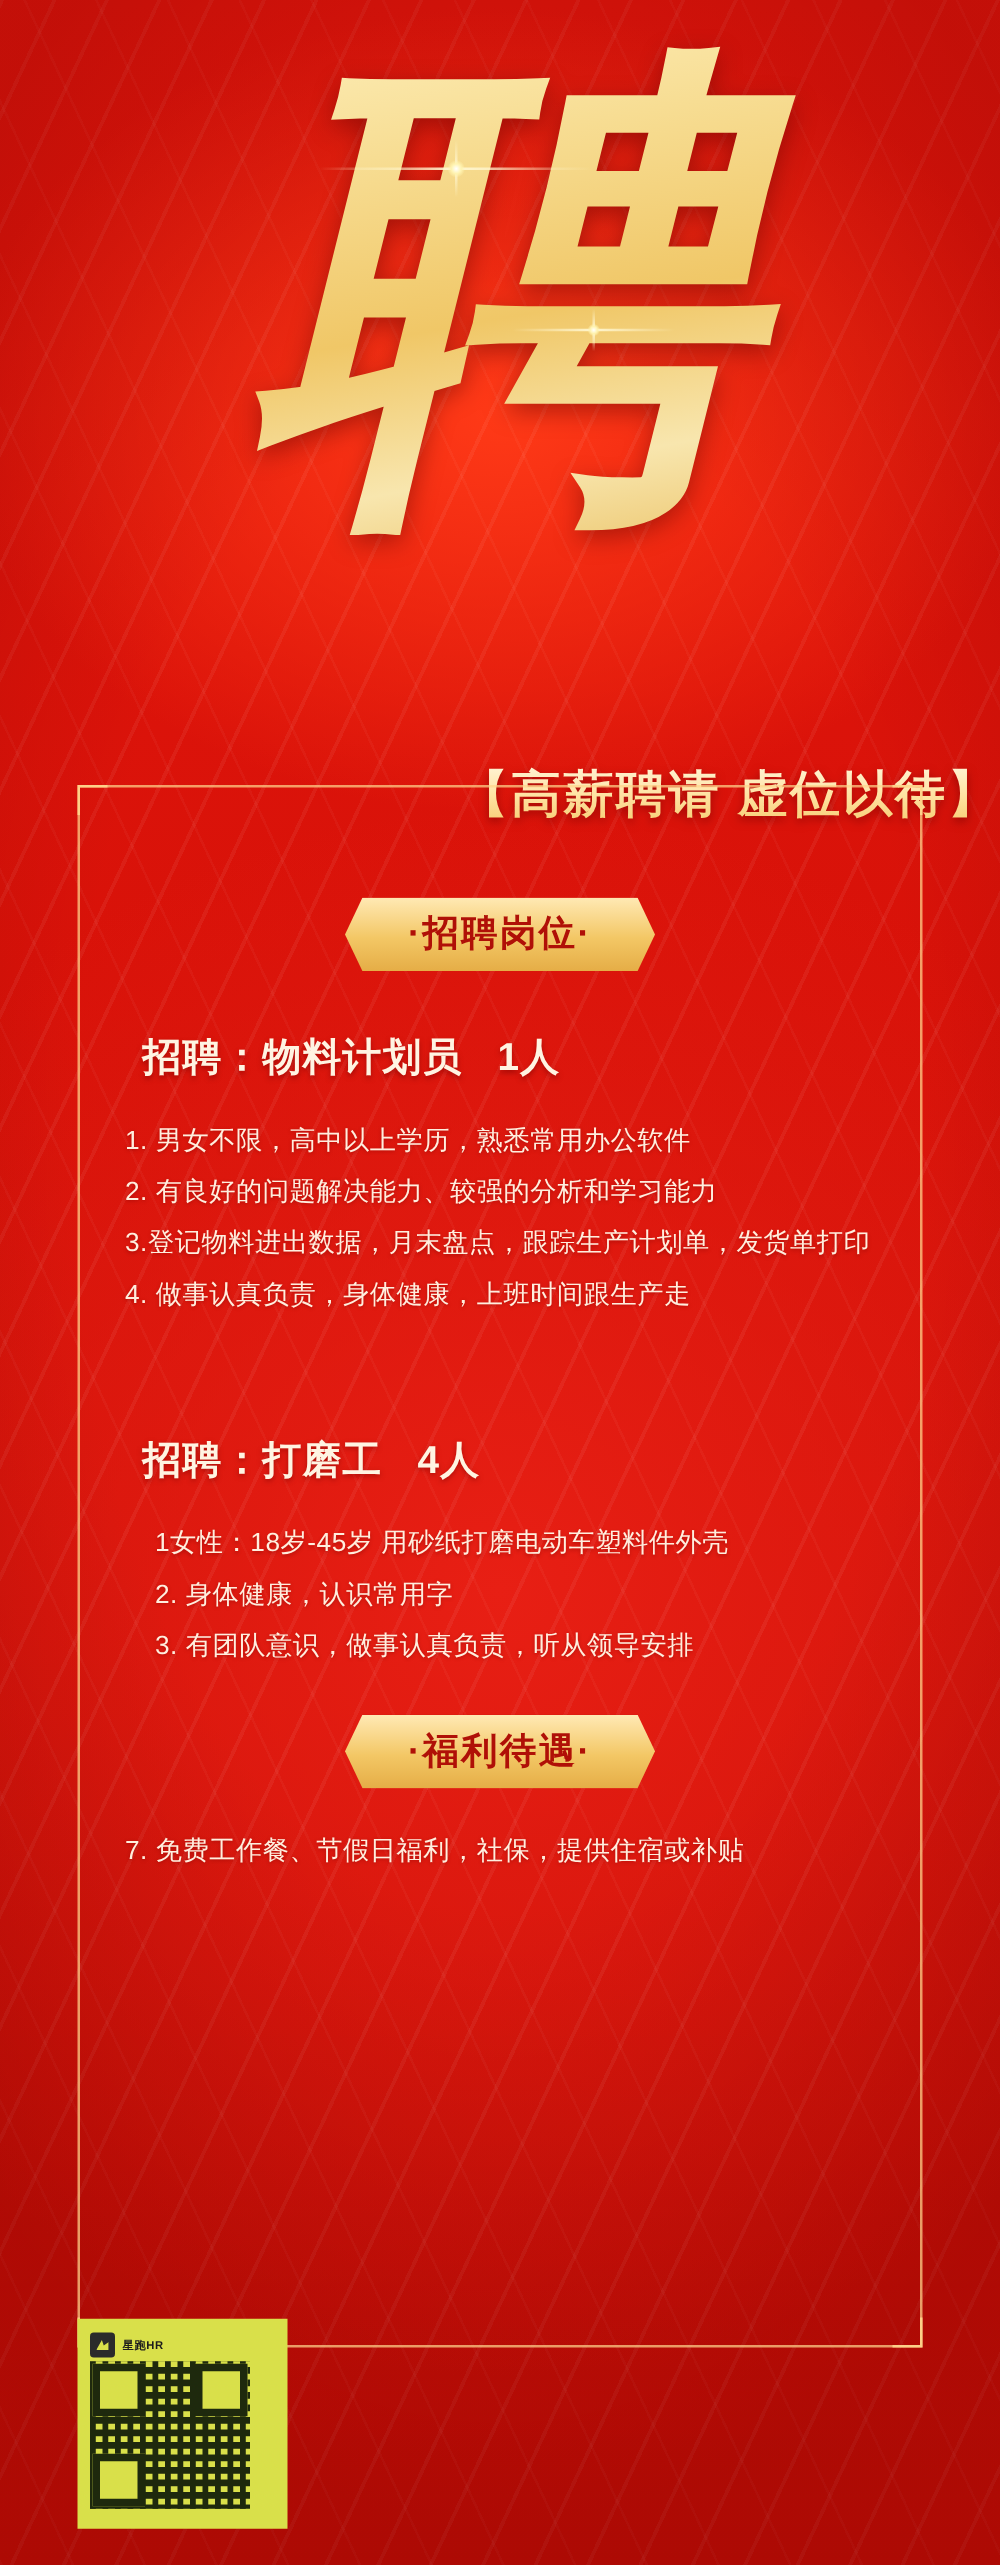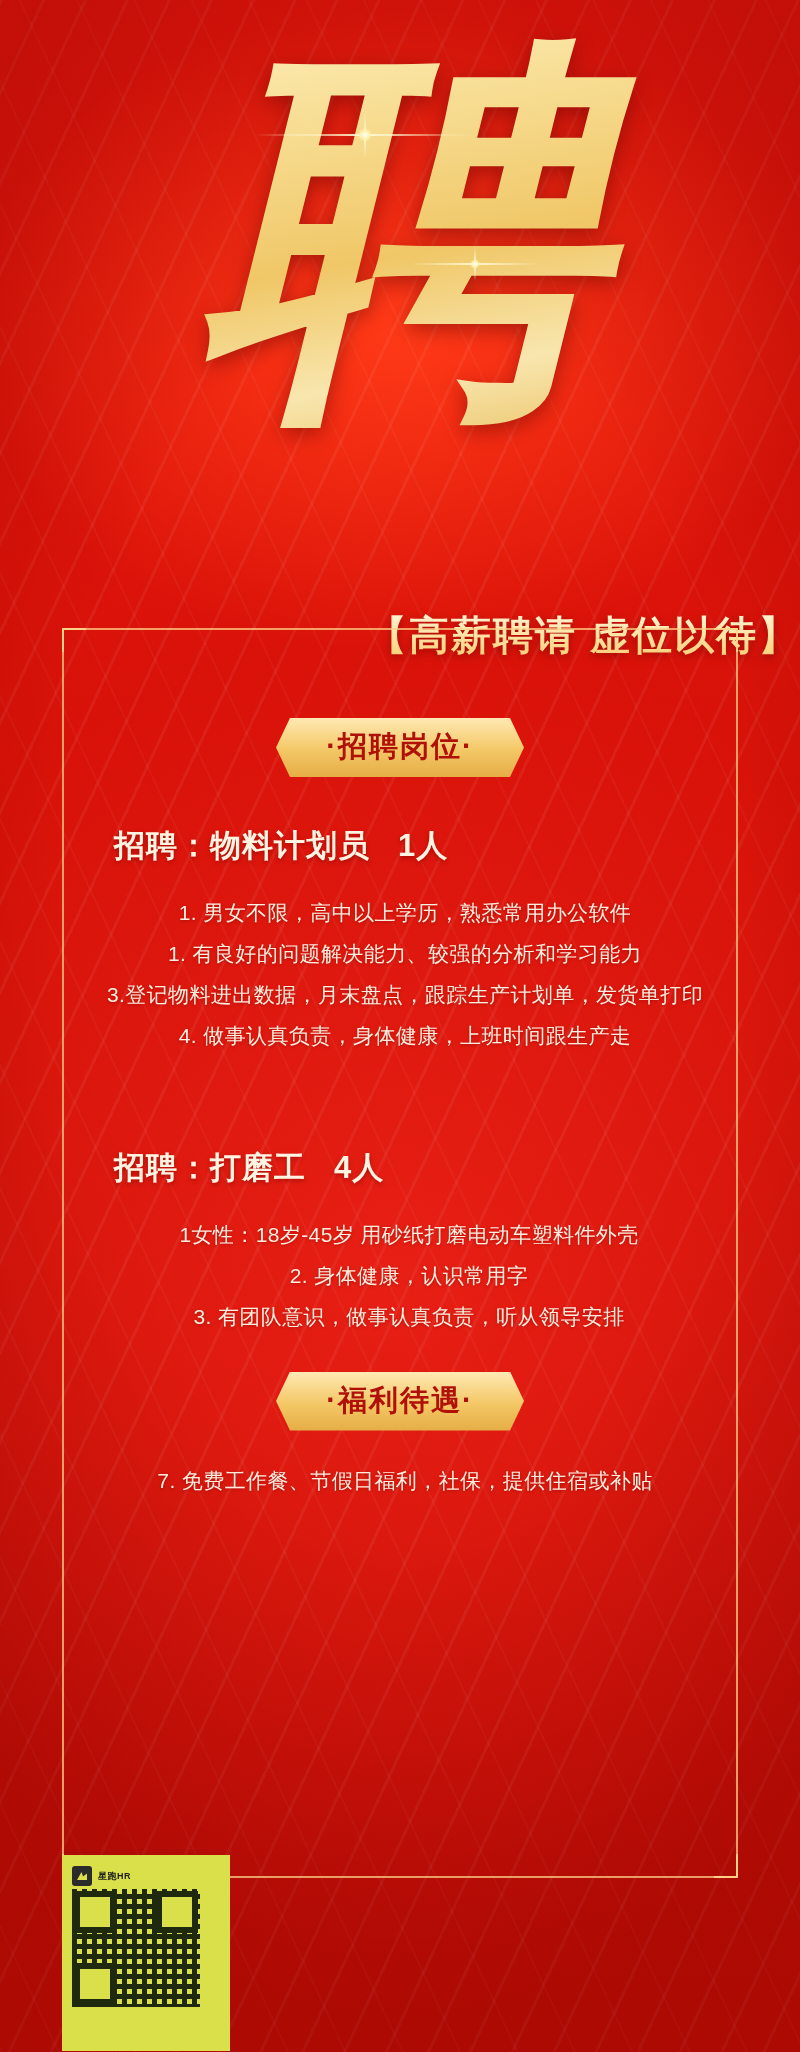--- a/index.html
+++ b/index.html
@@ -185,40 +185,39 @@
     margin: 0 0 0 10px;
     padding: 0;
     list-style: none;
   }
   .req-list li {
     color: #ffeede;
     font-size: 21px;
     line-height: 1.95;
     letter-spacing: 0.4px;
     text-shadow: 0 1px 3px rgba(120,0,0,0.45);
-    text-align: center;
-  }
-  .req-list.indent li { margin-left: 8px; }
+  }
+  .req-list.indent li { margin-left: 24px; }
 
   .block-gap { height: 42px; }
 
   
   .footer {
     position: absolute;
     left: 0;
     right: 0;
     bottom: 0;
     height: 215px;
   }
   .qr-box {
     position: absolute;
     left: 62px;
     top: 18px;
     width: 168px;
-    height: 196px;
+    height: 168px;
     background: #d9e04a;
     padding: 8px;
     box-sizing: border-box;
   }
   .qr-brand {
     display: flex;
     align-items: center;
     gap: 6px;
     height: 26px;
     padding-left: 2px;
@@ -324,21 +323,21 @@
   <div class="content">
     <div class="sec-gap-1"></div>
 
     <div class="ribbon">·招聘岗位·</div>
 
     <div class="job-title">
       <span>招聘：物料计划员</span><span class="count">1人</span>
     </div>
     <ul class="req-list">
       <li>1. 男女不限，高中以上学历，熟悉常用办公软件</li>
-      <li>1. 有良好的问题解决能力、较强的分析和学习能力</li>
+      <li>2. 有良好的问题解决能力、较强的分析和学习能力</li>
       <li>3.登记物料进出数据，月末盘点，跟踪生产计划单，发货单打印</li>
       <li>4. 做事认真负责，身体健康，上班时间跟生产走</li>
     </ul>
 
     <div class="block-gap"></div>
 
     <div class="job-title">
       <span>招聘：打磨工</span><span class="count">4人</span>
     </div>
     <ul class="req-list indent">

